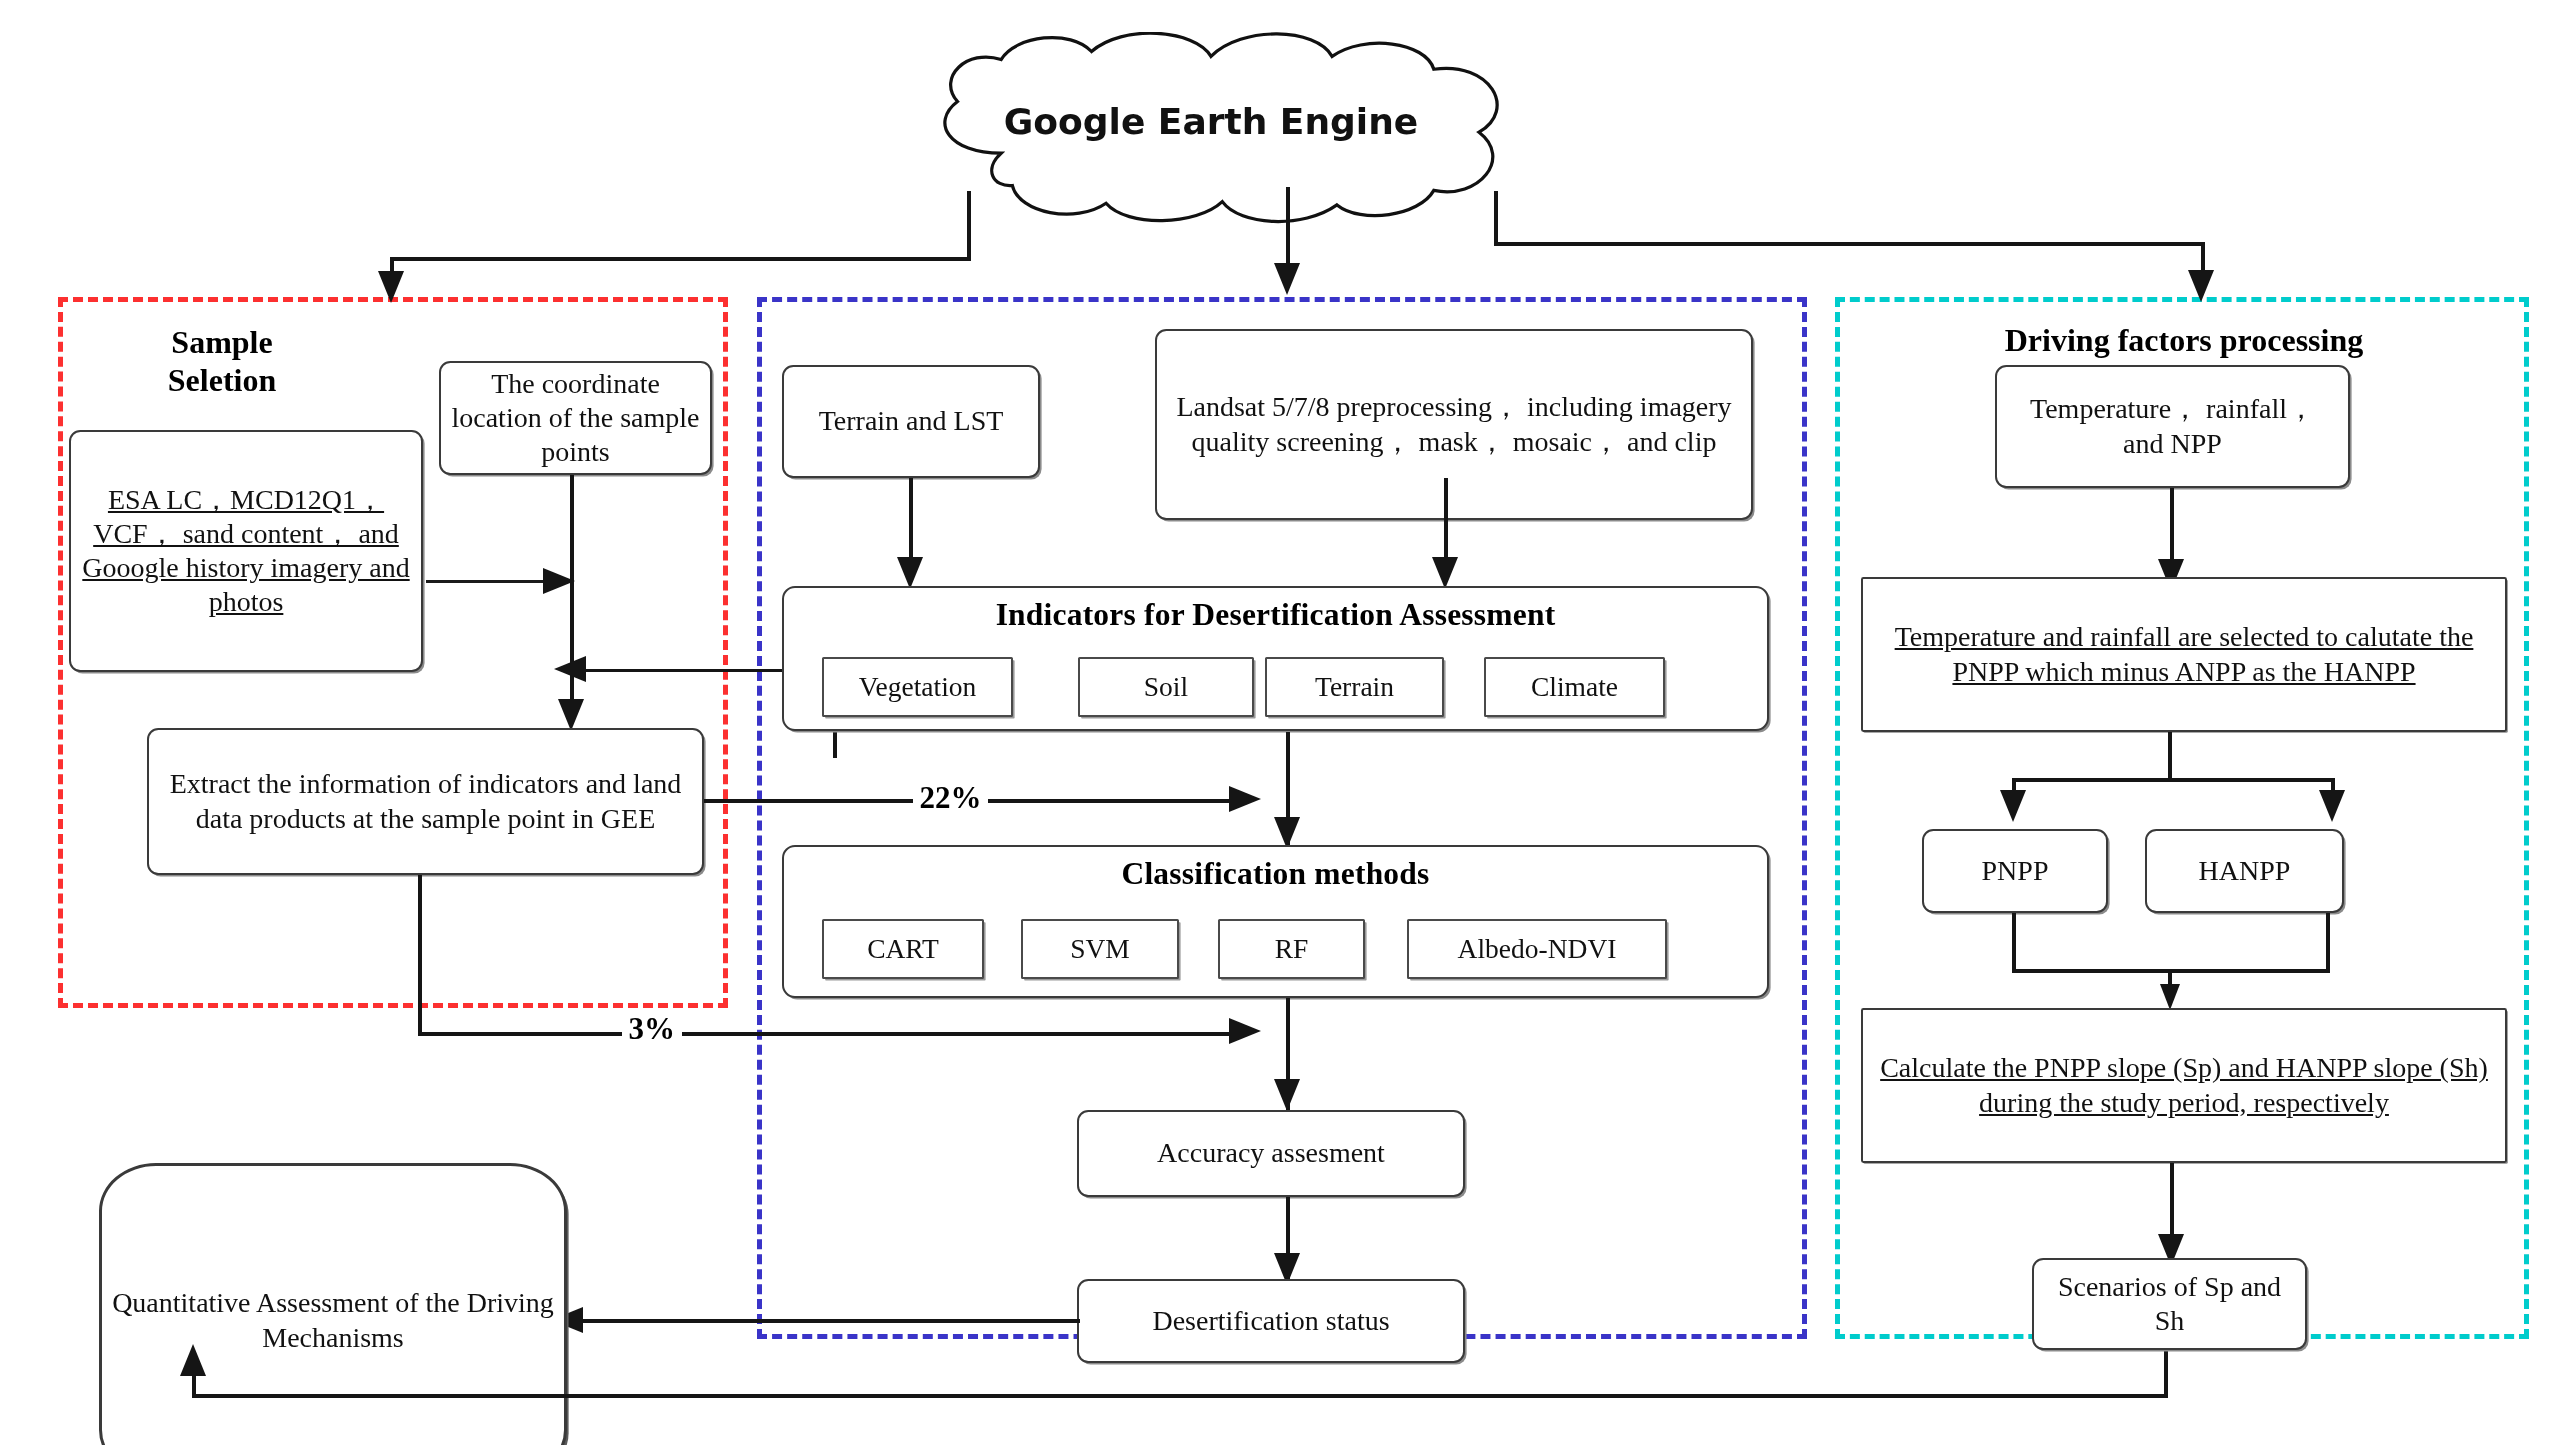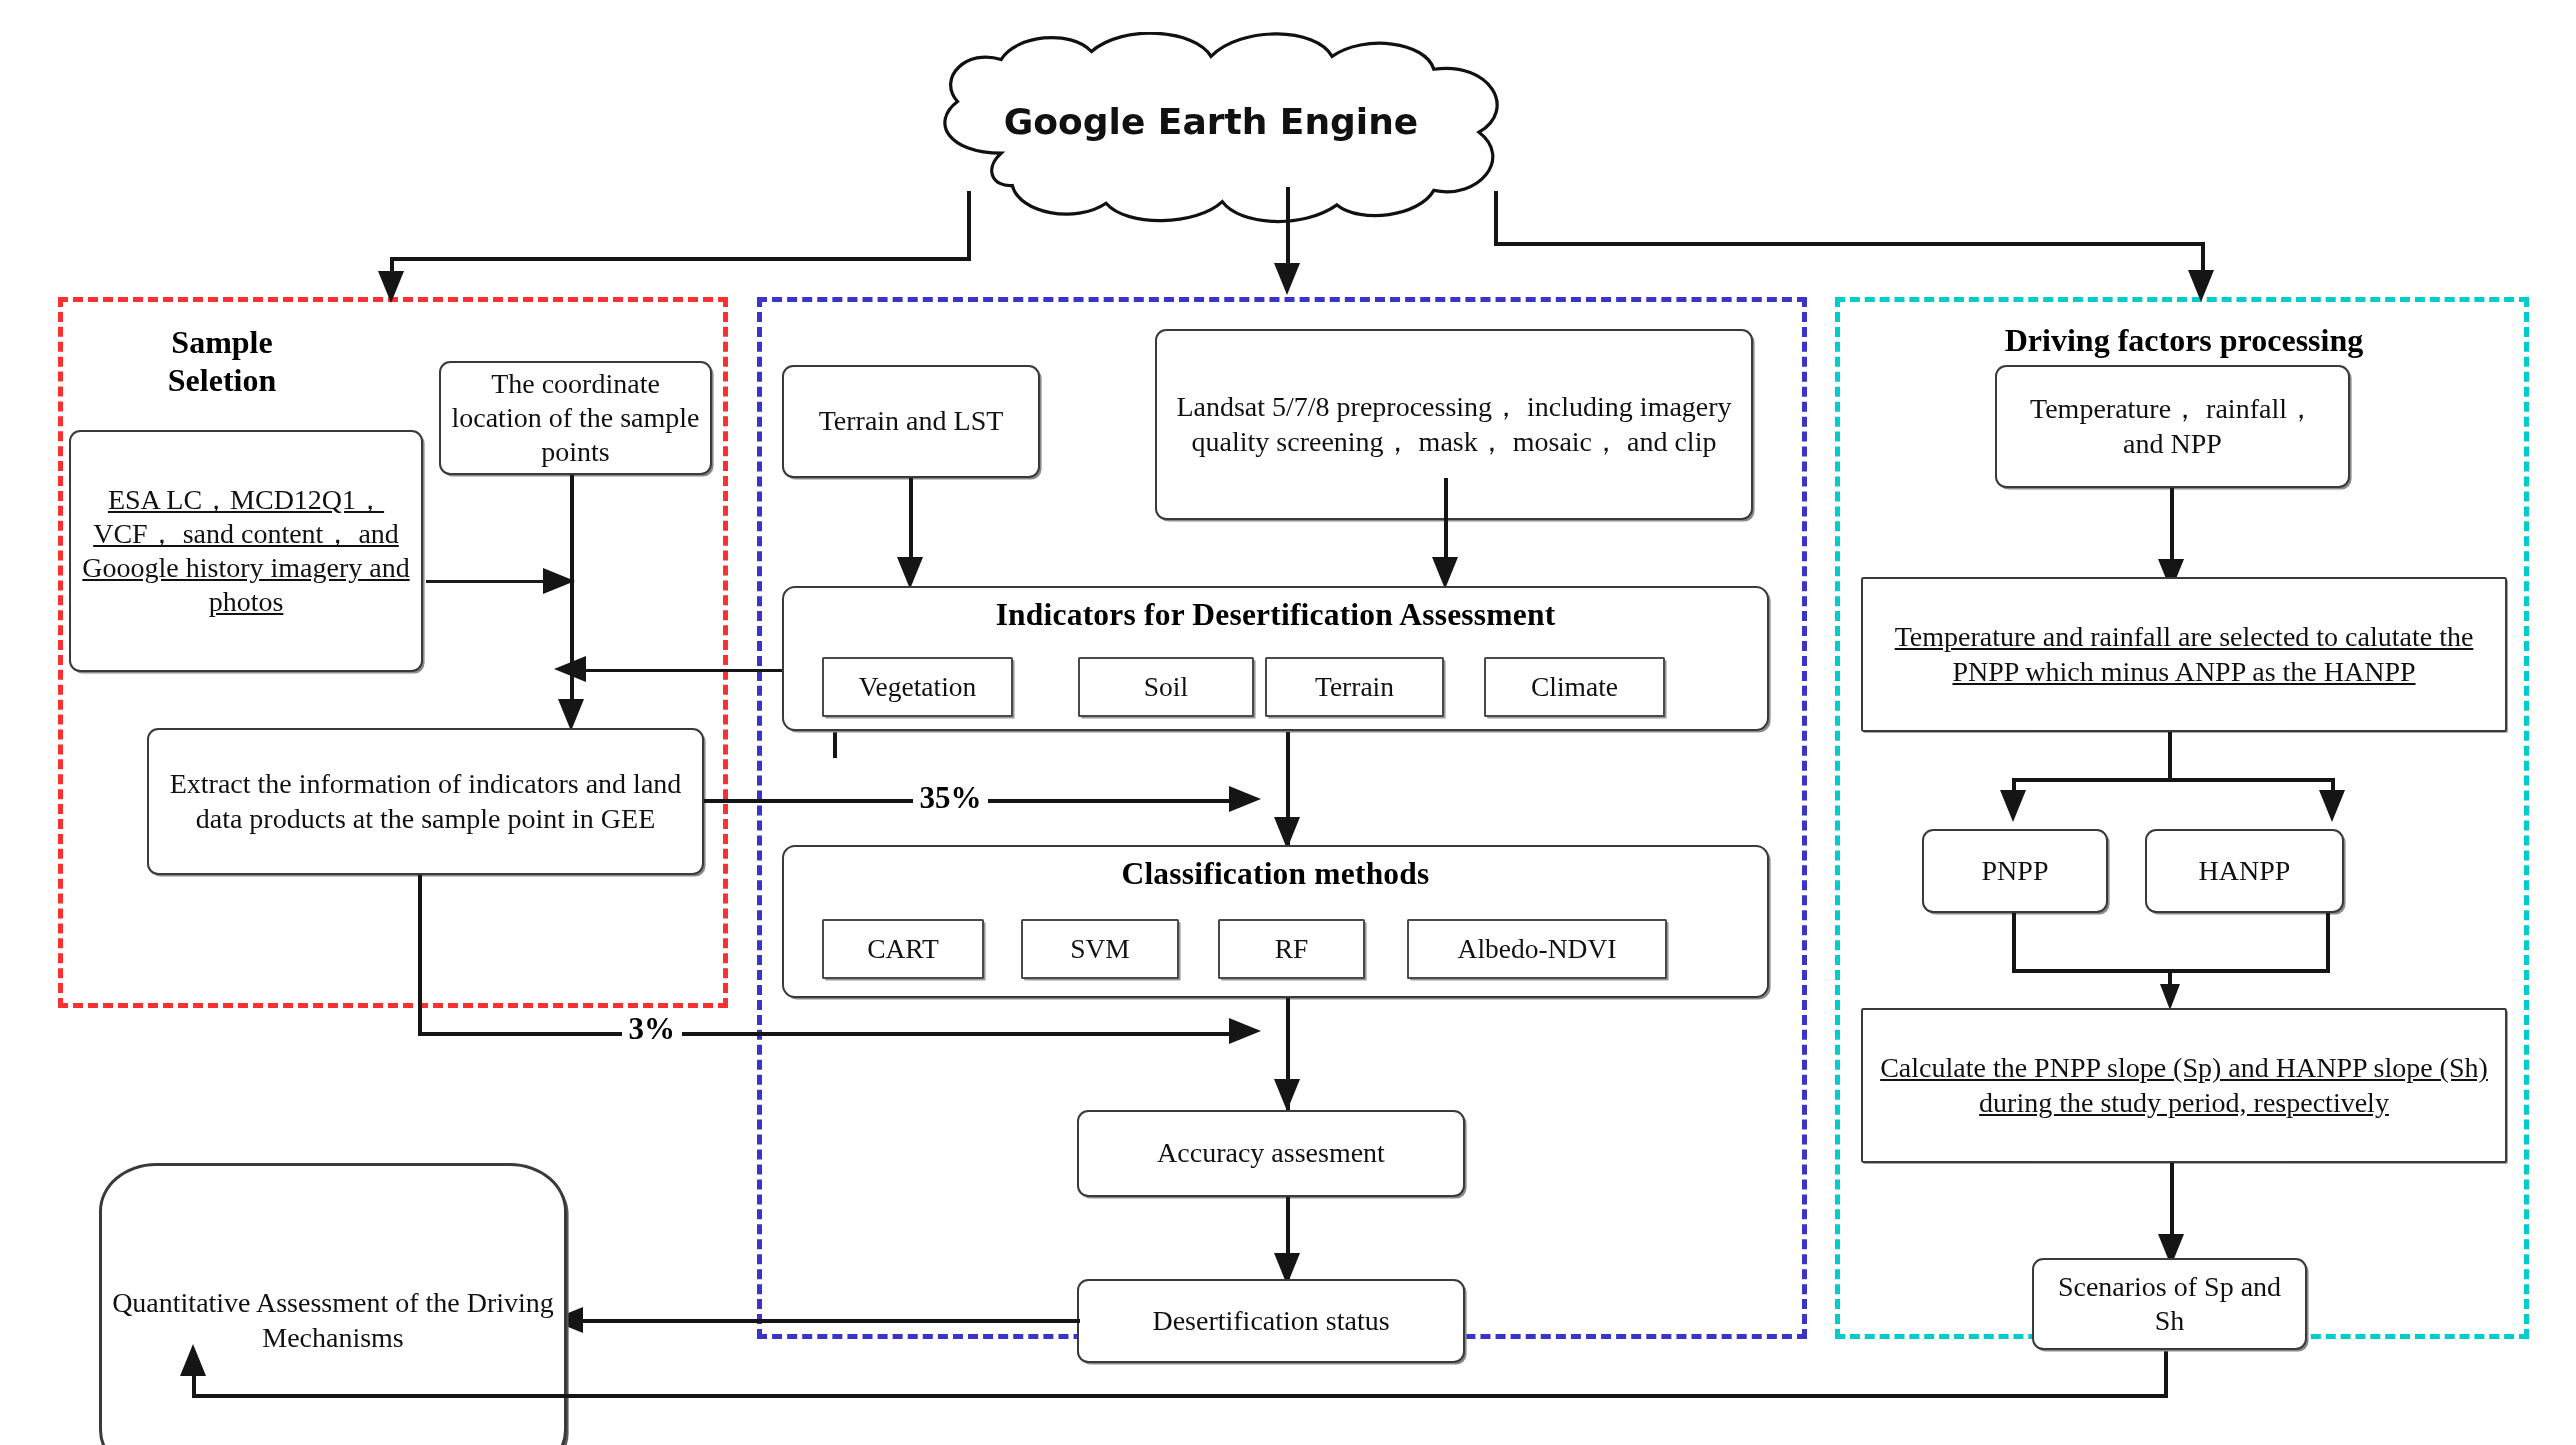--- a/index.html
+++ b/index.html
@@ -126,21 +126,21 @@
   <div class="arw down" style="left:558px;top:699px;"></div>
 
   <div class="ln lnh" style="left:586px;top:669px;width:250px;height:3.2px;"></div>
   <div class="ln lnv" style="left:833px;top:669px;height:89px;"></div>
   <div class="arw left" style="left:554px;top:656px;"></div>
 
   <div class="node" style="left:147px;top:728px;width:557px;height:147px;">Extract the information of indicators and land data products at the sample point in GEE</div>
 
   <div class="ln lnh" style="left:704px;top:799px;width:541px;"></div>
   <div class="arw right" style="left:1229px;top:786px;"></div>
-  <div class="edge-lbl" style="left:913px;top:780px;">35%</div>
+  <div class="edge-lbl" style="left:913px;top:780px;">22%</div>
 
   <div class="ln lnv" style="left:418px;top:875px;height:160px;"></div>
   <div class="ln lnh" style="left:418px;top:1032px;width:827px;"></div>
   <div class="arw right" style="left:1229px;top:1018px;"></div>
   <div class="edge-lbl" style="left:622px;top:1011px;">3%</div>
 
   <div class="node" style="left:782px;top:365px;width:258px;height:113px;">Terrain and LST</div>
 
   <div class="ln lnv" style="left:909px;top:478px;height:97px;"></div>
   <div class="arw down" style="left:897px;top:557px;"></div>

